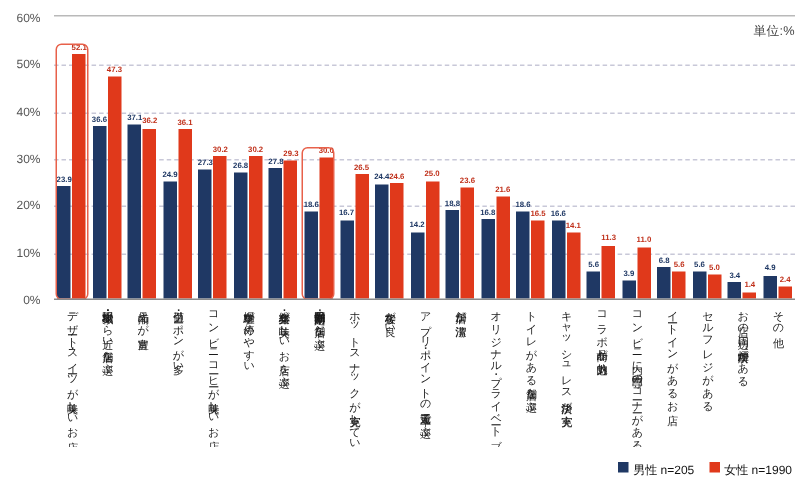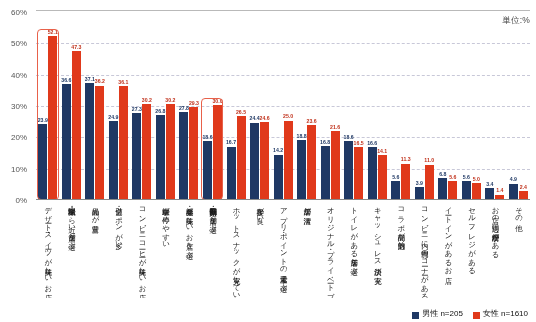--- a/index.html
+++ b/index.html
@@ -101,21 +101,21 @@
     font-family:"DejaVu Sans","Liberation Sans",sans-serif;
   }
   .cat-text .sub{font-size:4.6px;}
 
   
   .legend{
     position:absolute;right:8px;bottom:3px;
     display:flex;align-items:center;gap:10px;
     font-size:8px;color:#111;
   }
-  .legend-item{display:flex;align-items:flex-end;gap:3px;white-space:nowrap;margin-top:28px;}
+  .legend-item{display:flex;align-items:flex-start;gap:3px;white-space:nowrap;margin-top:28px;}
   .swatch{width:7px;height:7px;display:inline-block;}
   .swatch.male{background:#1F3864;}
   .swatch.female{background:#E0391B;}
 </style>
 </head>
 <body>
 
 <div id="chart-root">
 
   <div class="top-rule"></div>
@@ -464,17 +464,17 @@
       </div>
     </div>
 
   <div class="legend">
     <div class="legend-item">
       <span class="swatch male"></span>
       <span>男性 n=205</span>
     </div>
     <div class="legend-item">
       <span class="swatch female"></span>
-      <span>女性 n=1610</span>
+      <span>女性 n=1990</span>
     </div>
   </div>
 
 </div>
 
 </body></html>

